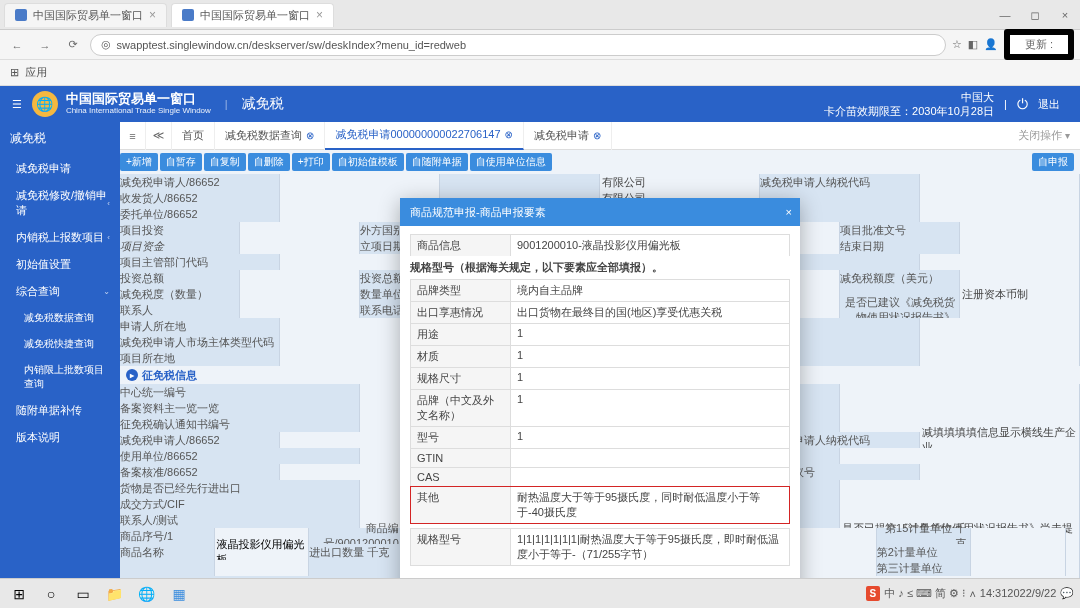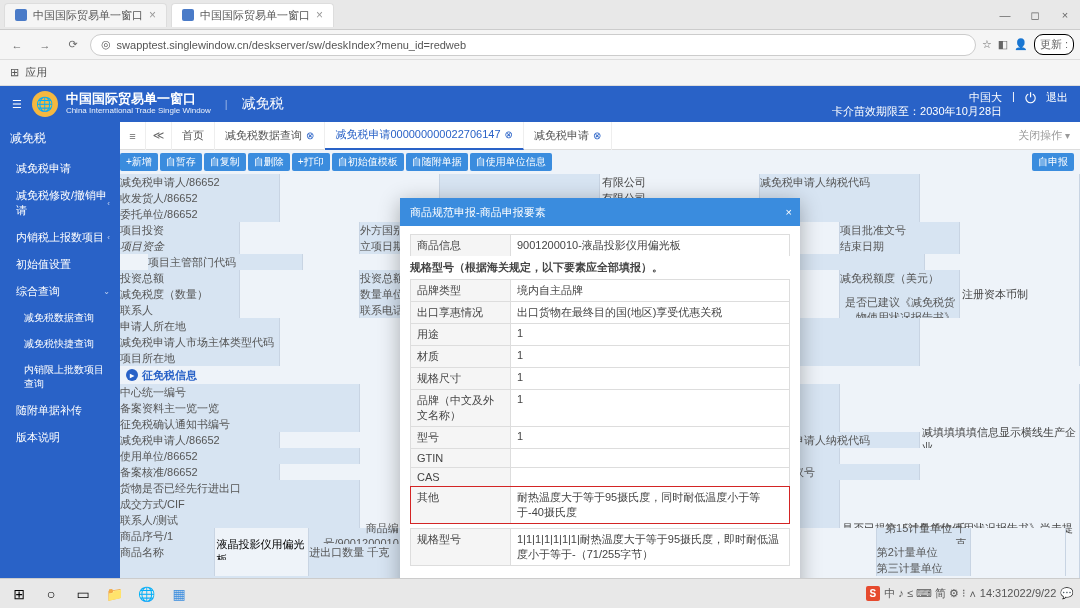--- a/index.html
+++ b/index.html
@@ -11,35 +11,35 @@
 .win-btn{width:30px;height:30px;display:flex;align-items:center;justify-content:center;color:#666}
 .tab{height:24px;padding:0 10px;display:flex;align-items:center;gap:6px;background:#f5f5f5;border-radius:4px 4px 0 0;margin-left:4px;font-size:11px;color:#555;border:1px solid #ddd;border-bottom:none}
 .tab.active{background:#fff}
 .tab-close{color:#999;font-size:12px}
 .fav{width:12px;height:12px;background:#4a7bc8;border-radius:2px}
 
 .addr-bar{height:30px;background:#f5f5f5;display:flex;align-items:center;padding:0 6px;gap:6px;border-bottom:1px solid #ddd}
 .nav-btn{width:22px;height:22px;display:flex;align-items:center;justify-content:center;color:#666;border-radius:11px}
 .url-box{flex:1;height:22px;background:#fff;border:1px solid #ccc;border-radius:11px;padding:0 10px;display:flex;align-items:center;color:#555;font-size:11px}
 .addr-icons{display:flex;gap:6px;align-items:center;color:#666}
-.update-btn{padding:2px 5px;border:1px solid #000000;border-radius:9px;background:#fff;font-size:11px}
+.update-btn{padding:2px 15px;border:6px solid #000000;border-radius:3px;background:#fff;font-size:11px}
 
 .bookmark-bar{height:26px;background:#f5f5f5;display:flex;align-items:center;padding:0 10px;gap:6px;border-bottom:1px solid #ddd;font-size:11px;color:#555}
 
 
 .app-header{height:36px;background:#2962c7;display:flex;align-items:center;padding:0 12px;color:#fff;position:relative}
 .menu-icon{margin-right:10px}
 .logo-area{display:flex;align-items:center;gap:8px}
 .logo-badge{width:26px;height:26px;background:#f5b840;border-radius:50%;display:flex;align-items:center;justify-content:center;font-size:14px}
 .logo-text{display:flex;flex-direction:column;line-height:1.1}
 .logo-cn{font-size:13px;font-weight:bold}
 .logo-en{font-size:8px;opacity:0.9}
 .header-sep{margin:0 14px;color:rgba(255,255,255,0.5)}
 .header-title{font-size:14px}
-.header-right{position:absolute;right:12px;display:flex;gap:10px;font-size:10px}
+.header-right{position:absolute;right:20px;display:flex;align-items:center;gap:10px;font-size:10px}
 .header-info{display:flex;flex-direction:column;align-items:flex-end;line-height:1.3}
 .power-icon{font-size:14px}
 
 
 .app-body{display:flex;height:calc(100% - 152px)}
 .sidebar{width:120px;background:#2962c7;color:#fff;font-size:11px}
 .sb-title{padding:8px 10px;background:#2962c7;font-size:12px}
 .sb-item{padding:6px 10px 6px 16px;display:flex;align-items:center;justify-content:space-between;cursor:pointer}
 .sb-sub{padding:6px 10px 6px 24px;font-size:10px;cursor:pointer}
 .arrow{font-size:8px;opacity:0.7}
@@ -262,21 +262,21 @@
           <div class="fcell flabel" style="width: 12.5%; font-style: italic;">项目资金</div>
           <div class="fcell fval" style="width: 12.5%;"></div>
           <div class="fcell flabel" style="width: 12.5%;">立项日期</div>
           <div class="fcell fval" style="width: 12.5%;"></div>
           <div class="fcell flabel" style="width: 12.5%;">开始日期</div>
           <div class="fcell fval" style="width: 12.5%;"></div>
           <div class="fcell flabel" style="width: 12.5%;">结束日期</div>
           <div class="fcell fval" style="width: 12.5%;"></div>
         </div>
         <div class="form-row">
-          <div class="fcell flabel" style="width: 16.6667%; margin-left: 28px;">项目主管部门代码</div>
+          <div class="fcell flabel" style="width: 16.6667%;">项目主管部门代码</div>
           <div class="fcell fval" style="width: 16.6667%;"></div>
           <div class="fcell flabel" style="width: 16.6667%;"></div>
           <div class="fcell fval" style="width: 16.6667%;">投资项目适用产业政策条目号/审批代码</div>
           <div class="fcell flabel" style="width: 16.6667%;"></div>
           <div class="fcell fval" style="width: 16.6667%;"></div>
         </div>
         <div class="form-row">
           <div class="fcell flabel" style="width: 12.5%;">投资总额</div>
           <div class="fcell fval" style="width: 12.5%;"></div>
           <div class="fcell flabel" style="width: 12.5%;">投资总额币制</div>

